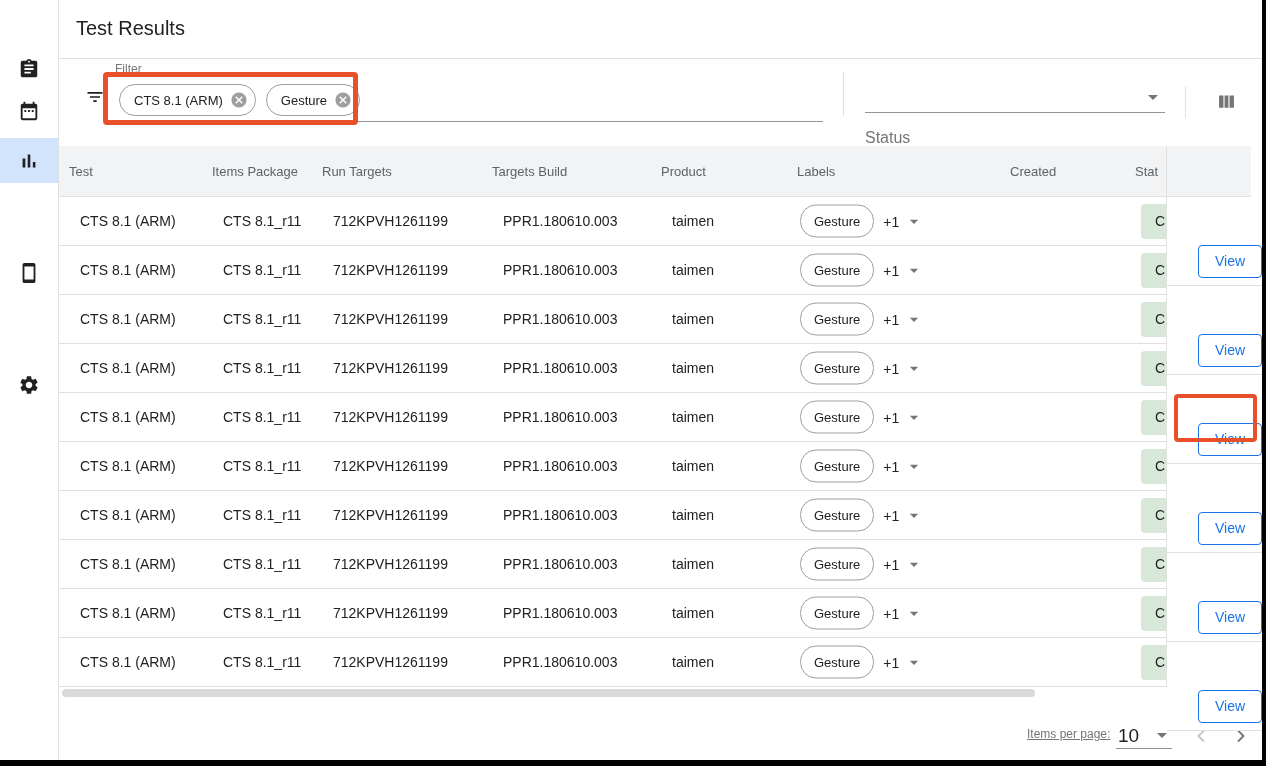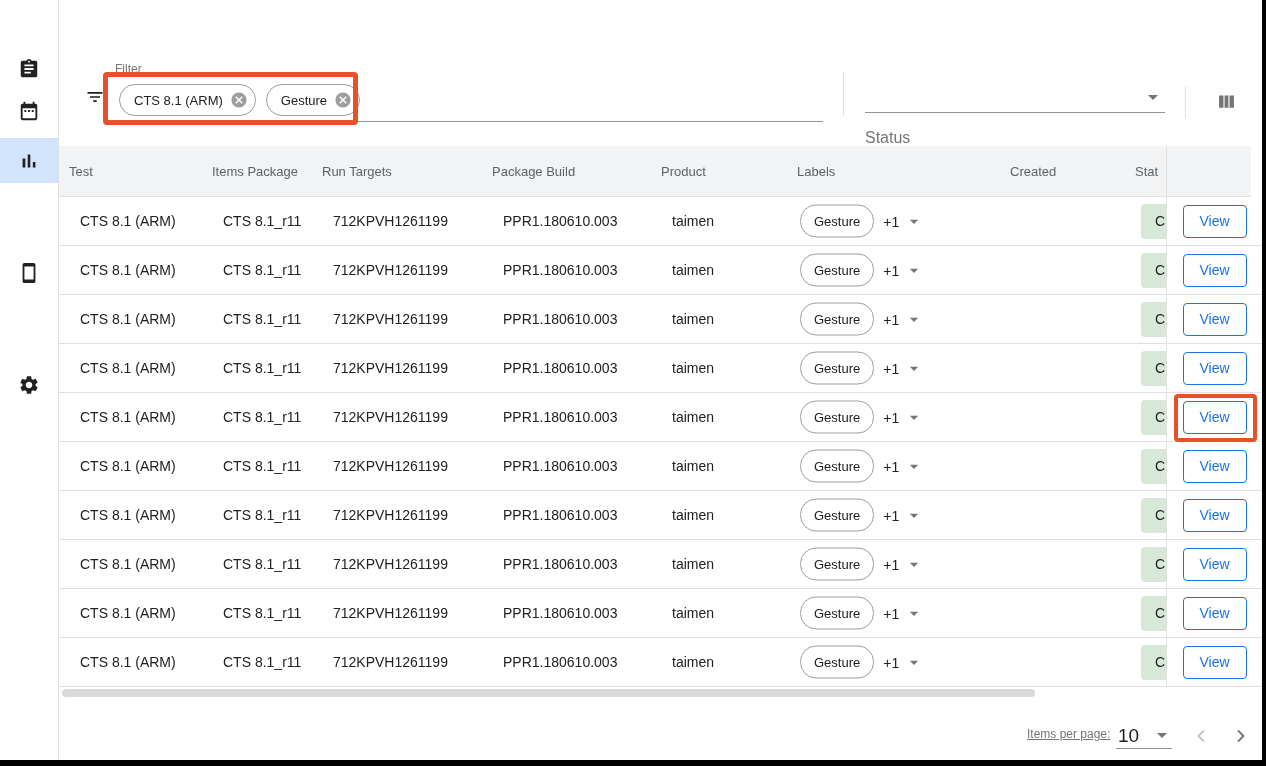--- a/index.html
+++ b/index.html
@@ -55,21 +55,21 @@
   .more-labels{font-size:14px;color:#212121;}
   .dd-icon{width:20px;height:20px;fill:#757575;margin-left:-4px;cursor:pointer;}
   .status-badge{position:absolute;left:1082px;top:7px;height:35px;line-height:35px;
                 background:#d7e8d9;border-radius:4px;padding:0 46px 0 14px;font-size:14px;color:#212121;}
 
   
   .view-col{position:absolute;left:1166px;top:146px;width:96px;height:541px;
             border-left:1px solid #e0e0e0;box-sizing:border-box;z-index:8;}
   .vc-spacer{height:51px;}
   .vc-cell{height:48px;border-bottom:1px solid #e0e0e0;background:#fff;
-           display:flex;align-items:center;justify-content:center;}
+           display:flex;align-items:center;justify-content:flex-end;margin-top:40px;}
   .view-btn{width:64px;height:33px;background:#fff;border:1.5px solid #1a73e8;border-radius:4px;
             color:#1a73e8;font-size:14px;font-family:"Liberation Sans",sans-serif;cursor:pointer;}
 
   
   .hl{position:absolute;border:5px solid #e8502a;border-radius:4px;box-sizing:border-box;z-index:40;}
   .hl-filter{left:103px;top:72px;width:255px;height:53px;}
   .hl-view{left:1174px;top:394px;width:83px;height:48px;border-width:4px;}
 
   
   .hscrollbar{position:absolute;left:62px;top:689px;width:973px;height:8px;background:#d9d9d9;
@@ -108,20 +108,23 @@
           <path d="M17 1.01L7 1c-1.1 0-2 .9-2 2v18c0 1.1.9 2 2 2h10c1.1 0 2-.9 2-2V3c0-1.1-.9-1.99-2-1.99zM17 19H7V5h10v14z"></path>
         </svg>
     </div>
     <div class="side-item" style="top:363px">
       <svg viewBox="0 0 24 24">
           <path d="M19.14 12.94c.04-.3.06-.61.06-.94 0-.32-.02-.64-.07-.94l2.03-1.58c.18-.14.23-.41.12-.61l-1.92-3.32c-.12-.22-.37-.29-.59-.22l-2.39.96c-.5-.38-1.03-.7-1.62-.94l-.36-2.54c-.04-.24-.24-.41-.48-.41h-3.84c-.24 0-.43.17-.47.41l-.36 2.54c-.59.24-1.13.57-1.62.94l-2.39-.96c-.22-.08-.47 0-.59.22L2.74 8.87c-.12.21-.08.47.12.61l2.03 1.58c-.05.3-.09.63-.09.94s.02.64.07.94l-2.03 1.58c-.18.14-.23.41-.12.61l1.92 3.32c.12.22.37.29.59.22l2.39-.96c.5.38 1.03.7 1.62.94l.36 2.54c.05.24.24.41.48.41h3.84c.24 0 .44-.17.47-.41l.36-2.54c.59-.24 1.13-.56 1.62-.94l2.39.96c.22.08.47 0 .59-.22l1.92-3.32c.12-.22.07-.47-.12-.61l-2.01-1.58zM12 15.6c-1.98 0-3.6-1.62-3.6-3.6s1.62-3.6 3.6-3.6 3.6 1.62 3.6 3.6-1.62 3.6-3.6 3.6z"></path>
         </svg>
     </div>
   </aside>
 
+  <header class="page-header">
+    <div class="page-title">Test Results</div>
+  </header>
 
   <div class="toolbar">
     <svg class="filter-icon" viewBox="0 0 24 24">
         <path d="M10 18h4v-2h-4v2zM3 6v2h18V6H3zm3 7h12v-2H6v2z"></path>
       </svg>
     <div class="filter-label">Filter</div>
     <div class="chips">
       <div class="chip">
         <span>CTS 8.1 (ARM)</span>
         <svg class="x-icon" viewBox="0 0 24 24">
@@ -145,21 +148,21 @@
     <div class="tb-div2"></div>
     <svg class="columns-icon" viewBox="0 0 24 24">
         <path d="M3.5 5h5v14h-5zM9.8 5h4.4v14H9.8zM15.5 5h5v14h-5z"></path>
       </svg>
   </div>
 
   <div class="thead">
     <span class="hcell c0">Test</span>
     <span class="hcell c1">Items Package</span>
     <span class="hcell c2">Run Targets</span>
-    <span class="hcell c3">Package Build</span>
+    <span class="hcell c3">Targets Build</span>
     <span class="hcell c4">Product</span>
     <span class="hcell c5">Labels</span>
     <span class="hcell c6">Created</span>
     <span class="hcell c7">Stat</span>
   </div>
 
   <div class="tbody">
 
       <div class="trow">
         <span class="cell c0">CTS 8.1 (ARM)</span>

